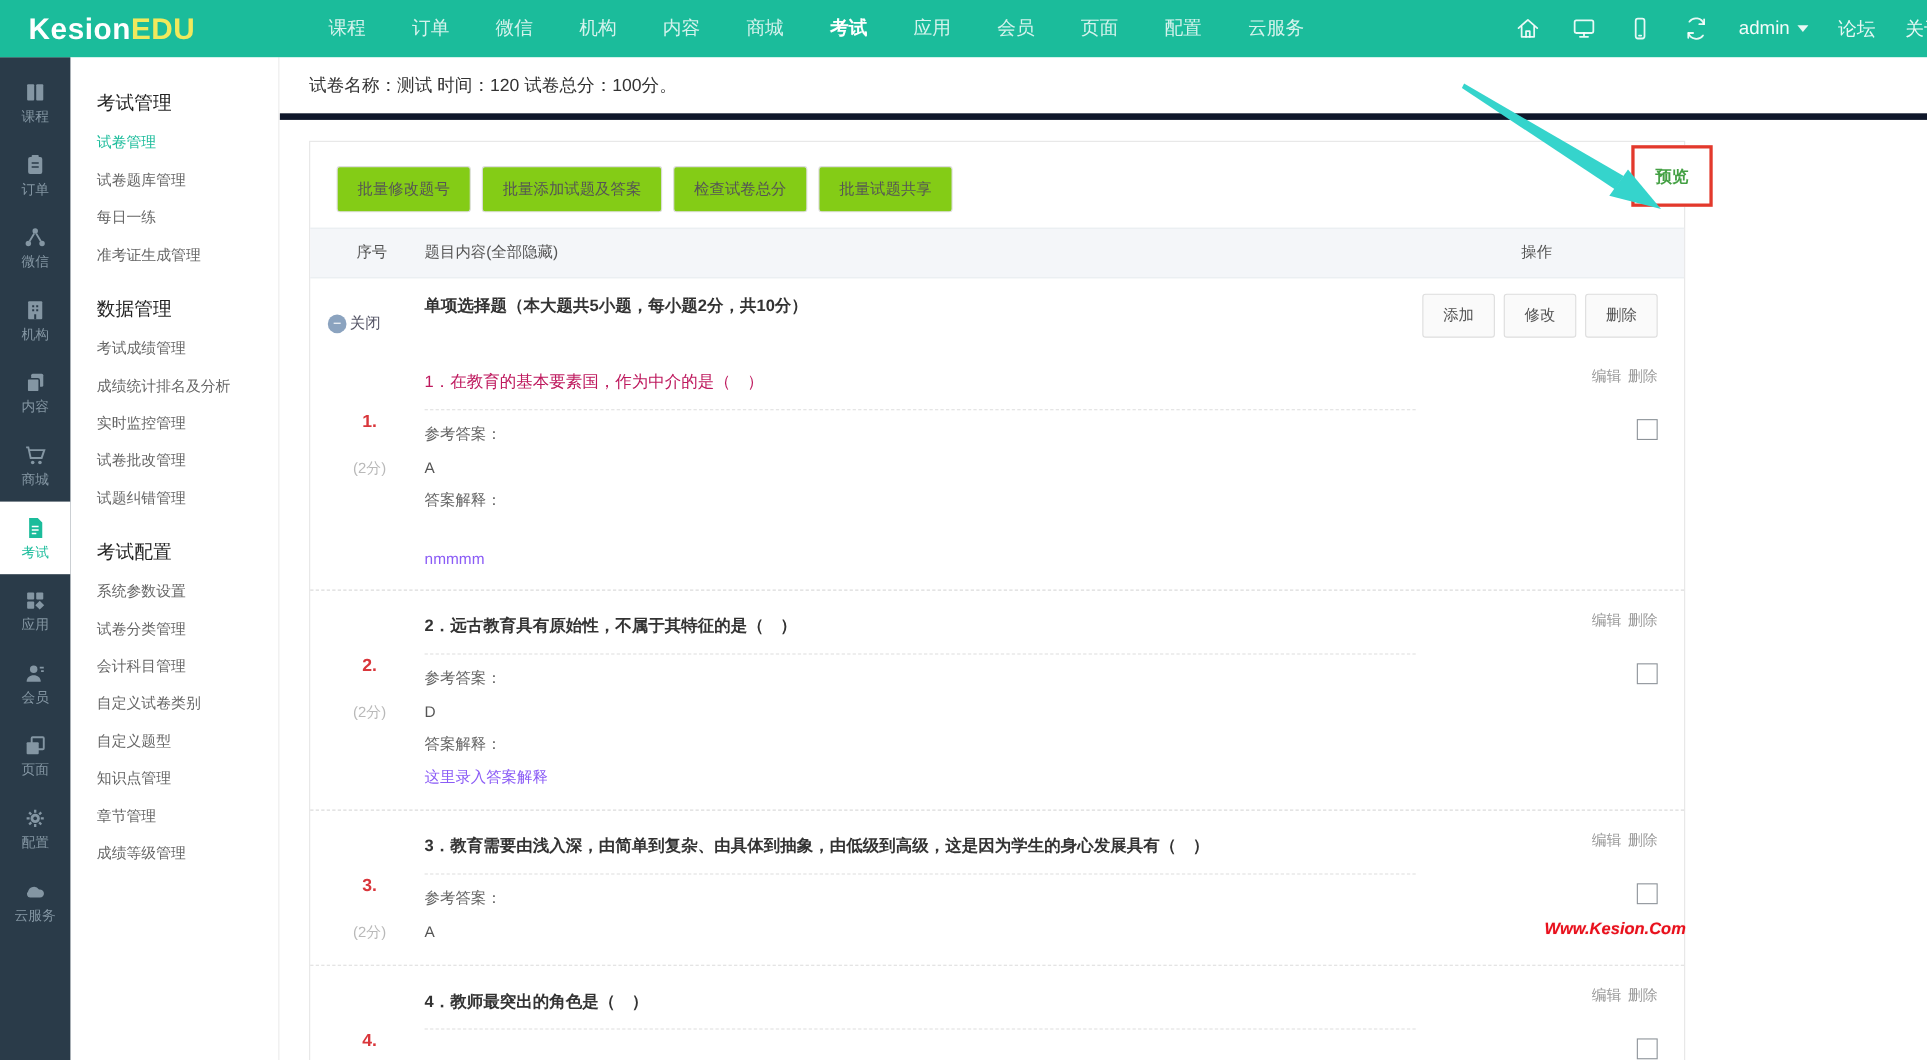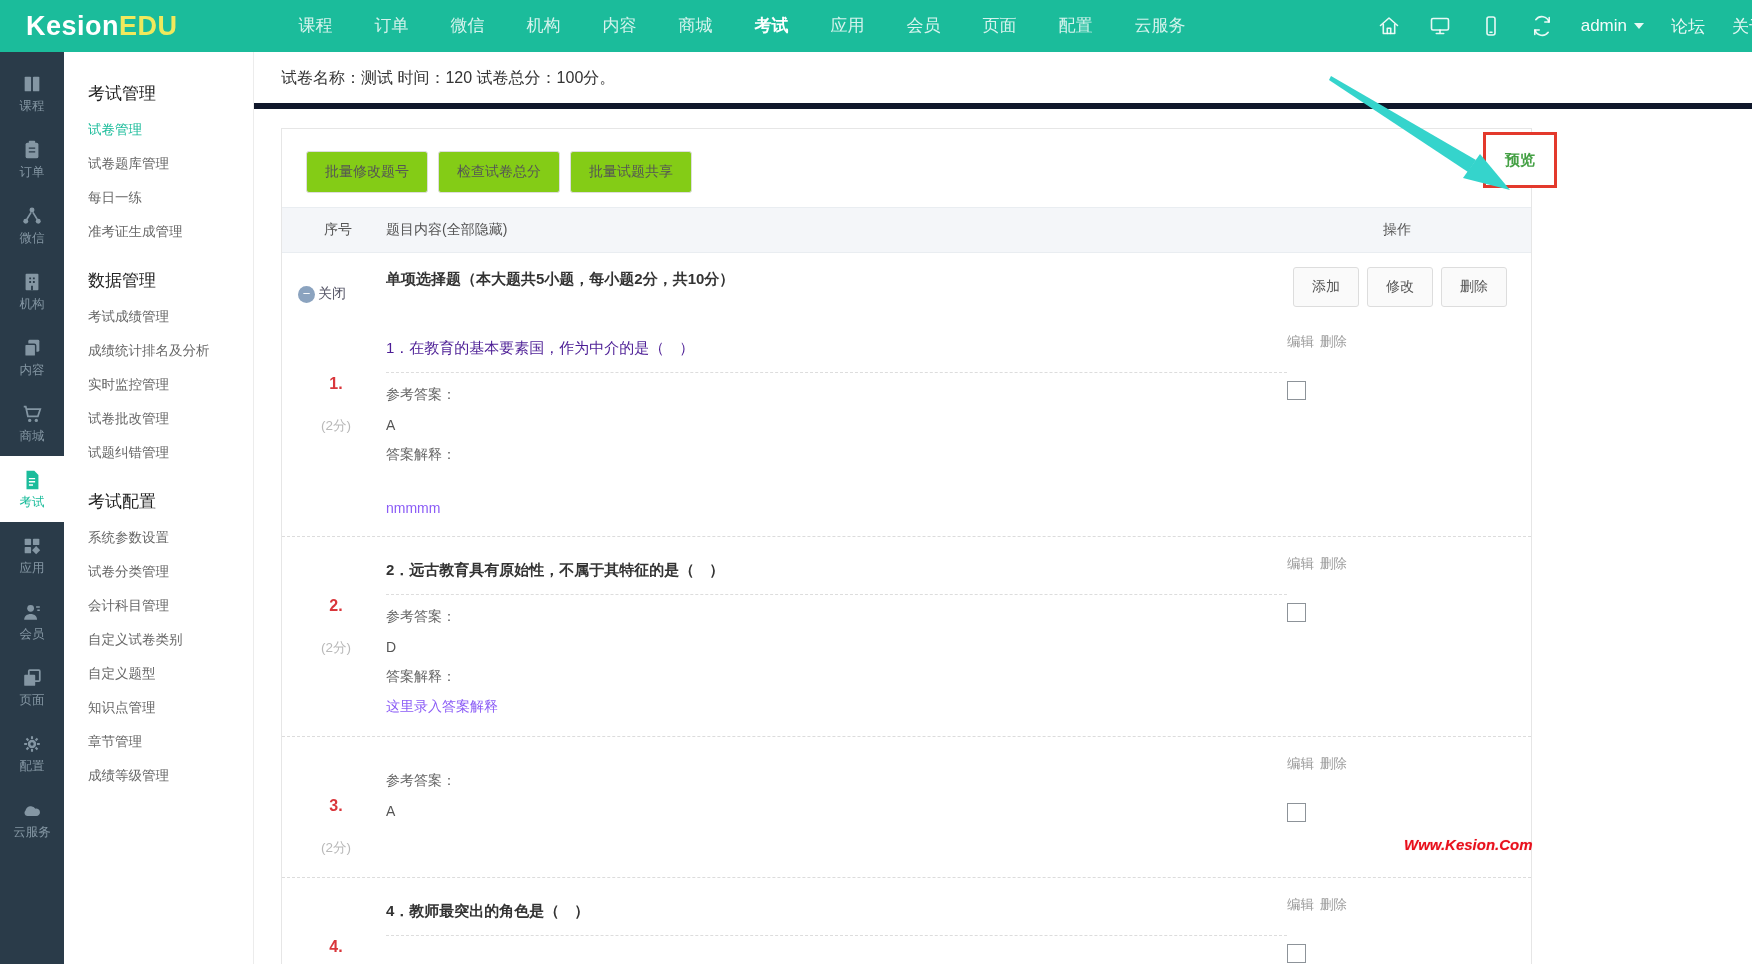--- a/index.html
+++ b/index.html
@@ -87,27 +87,27 @@
     padding:10px 18px; background:#fafafa; border:1px solid #ddd; border-radius:3px;
     font-size:14px; color:#555; cursor:pointer; white-space:nowrap;
   }
   
   .q-row { display:grid; grid-template-columns:60px 1fr 220px; padding:12px 24px 20px; }
   .q-row + .q-row { border-top:1px dashed #dcdcdc; }
   .q-left { text-align:center; padding-top:48px; }
   .q-num { color:var(--num-red,#d9363b); font-size:16px; font-weight:bold; }
   .q-score { color:#b9b9b9; font-size:13.5px; margin-top:24px; }
   .q-body { padding-left:20px; padding-top:10px; }
-  .q-title { font-size:15px; color:#4c1d95; padding-bottom:14px; border-bottom:1px dashed #ddd; line-height:1.4; }
+  .q-title { font-size:15px; color:#be185d; padding-bottom:14px; border-bottom:1px dashed #ddd; line-height:1.4; }
   .q-title.bold { font-weight:bold; color:#333; }
   .q-label { font-size:14px; color:#666; margin-top:13px; }
   .q-answer { font-size:14px; color:#555; margin-top:13px; }
   .q-expl { font-size:14px; color:#8b5cf6; margin-top:12px; }
   .q-expl.gap { margin-top:36px; }
-  .q-actions { display:flex; flex-direction:column; align-items:flex-start; gap:30px; padding-top:6px; }
+  .q-actions { display:flex; flex-direction:column; align-items:flex-end; gap:30px; padding-top:6px; }
   .q-links { display:flex; gap:6px; font-size:13.5px; color:#9a9a9a; }
   .q-links span { cursor:pointer; }
   .q-check {
     appearance:none; -webkit-appearance:none; width:19px; height:19px;
     border:1px solid #8d9399; background:#fff; cursor:pointer;
   }
   
   .preview-box {
     position:absolute; left:1229px; top:80px; width:74px; height:56px;
     border:3px solid var(--annot-red,#e3392c); background:#fff; z-index:20;
@@ -320,20 +320,21 @@
     <div class="side-item">章节管理</div>
     <div class="side-item">成绩等级管理</div>
   </aside>
 
 <main class="main">
   <div class="info-bar">试卷名称：测试 时间：120 试卷总分：100分。</div>
 
   <div class="card">
     <div class="toolbar" id="toolbar">
         <button class="tbtn">批量修改题号</button>
+        <button class="tbtn">批量添加试题及答案</button>
         <button class="tbtn">检查试卷总分</button>
         <button class="tbtn">批量试题共享</button>
       </div>
 
     <div class="table-head">
       <div class="th-seq">序号</div>
       <div class="th-content">题目内容(全部隐藏)</div>
       <div class="th-actions">操作</div>
     </div>
 
@@ -394,20 +395,21 @@
             </div>
             <input class="q-check" type="checkbox" style="">
           </div>
         </div>
         <div class="q-row">
           <div class="q-left">
             <div class="q-num">3.</div>
             <div class="q-score">(2分)</div>
           </div>
           <div class="q-body">
+            <div class="q-title bold">3．教育需要由浅入深，由简单到复杂、由具体到抽象，由低级到高级，这是因为学生的身心发展具有（　）</div>
             <div class="q-label">参考答案：</div>
             <div class="q-answer">A</div>
           </div>
           <div class="q-actions">
             <div class="q-links">
               <span>编辑</span>
               <span>删除</span>
             </div>
             <input class="q-check" type="checkbox" style="">
           </div>

